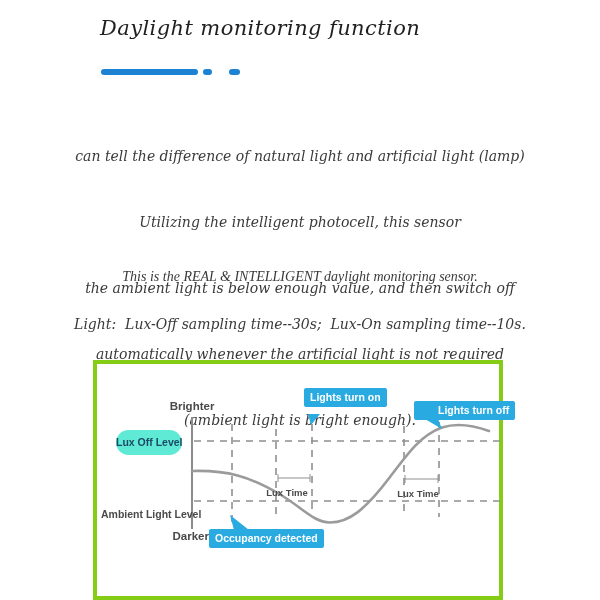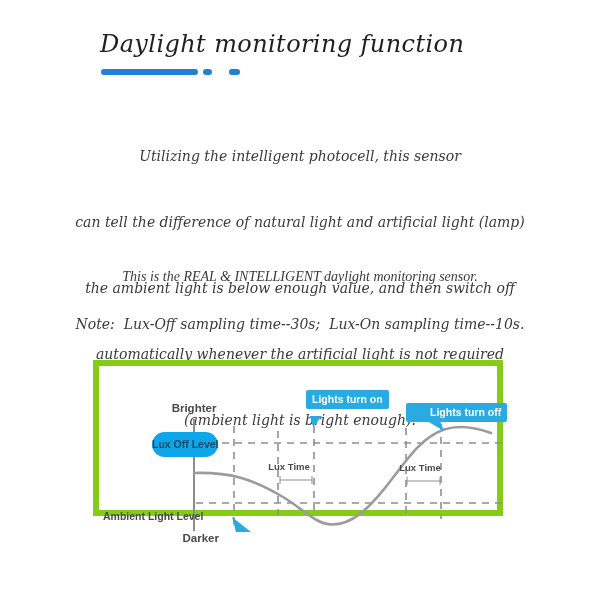--- a/index.html
+++ b/index.html
@@ -2,91 +2,91 @@
 <html><head>
 <meta charset="utf-8">
 <style>
   html,body{margin:0;padding:0;}
   body{
     width:600px;height:600px;position:relative;background:#ffffff;
     font-family:"Liberation Sans",sans-serif;overflow:hidden;
   }
   
   .page-title{
-    position:absolute;left:100px;top:30px;
+    position:absolute;left:100px;top:16px;
     font-family:"DejaVu Serif","Liberation Serif",serif;
-    font-style:italic;font-size:24px;color:#1f1f1f;letter-spacing:.4px;
+    font-style:italic;font-size:21px;color:#1f1f1f;letter-spacing:.4px;
     white-space:nowrap;
   }
   .title-underline{
     position:absolute;left:101px;top:69px;height:6px;display:flex;align-items:center;
   }
   .title-underline .seg{height:6px;background:#1d82d3;border-radius:3px;}
   .seg-bar{width:97px;}
   .seg-dot1{width:9px;margin-left:5px;}
   .seg-dot2{width:11px;margin-left:17px;}
   
   .copy{
     position:absolute;left:20px;width:560px;text-align:center;
     font-family:"DejaVu Serif","Liberation Serif",serif;font-style:italic;
     color:#3a3a3a;font-size:14px;line-height:22px;white-space:pre-wrap;
   }
   .para{top:101px;}
   .tagline{top:266px;font-family:Liberation Serif, serif;}
   .note{top:313px;}
   
   .diagram{
-    position:absolute;left:93px;top:360px;width:410px;height:156px;
-    border:6px solid #84cc16;box-sizing:border-box;
+    position:absolute;left:93px;top:360px;width:410px;height:240px;
+    border:4px solid #84cc16;box-sizing:border-box;
   }
   .diagram svg{position:absolute;left:0;top:0;}
   .dlabel{
     position:absolute;font-weight:bold;color:#4a4a4a;font-size:11.5px;white-space:nowrap;
   }
   .lbl-brighter{left:60px;top:36px;width:70px;text-align:center;}
-  .lbl-darker{left:74px;top:166px;width:38px;text-align:right;margin-left:8px;}
+  .lbl-darker{left:74px;top:166px;width:38px;text-align:right;}
   .lbl-ambient{left:4px;top:100px;width:88px;text-align:right;font-size:10.5px;margin-top:44px;}
-  .lux-time{position:absolute;font-weight:bold;color:#4a4a4a;font-size:9.5px;white-space:nowrap;text-align:center;width:60px;}
+  .lux-time{position:absolute;font-weight:bold;color:#4a4a4a;font-size:9.5px;white-space:nowrap;text-align:center;width:60px;margin-top:28px;}
   .lux-time-1{left:160px;top:95px;}
   .lux-time-2{left:291px;top:96px;}
   .pill{
     position:absolute;left:19px;width:66px;height:25px;border-radius:13px;
-    background:#0ea5e9;color:#1c4a66;font-weight:bold;font-size:10.5px;
-    text-align:center;line-height:25px;white-space:nowrap;margin-left:34px;
+    background:#5eead4;color:#1c4a66;font-weight:bold;font-size:10.5px;
+    text-align:center;line-height:25px;white-space:nowrap;
   }
   .pill-off{top:66px;}
   .pill-on{top:124px;}
   .callout{
     position:absolute;height:19px;line-height:19px;padding:0 6px;border-radius:2px;
     background:#29abe2;color:#ffffff;font-weight:bold;font-size:10.5px;white-space:nowrap;
   }
   .callout-on{left:207px;top:24px;}
-  .callout-off{left:307px;top:37px;padding-left:24px;}
+  .callout-off{left:317px;top:37px;padding-left:24px;}
   .callout-occupancy{left:112px;top:165px;font-size:10.5px;}
 </style>
 </head>
 <body>
 
 <div class="page-title">Daylight monitoring function</div>
 <div class="title-underline">
   <div class="seg seg-bar"></div>
   <div class="seg seg-dot1"></div>
   <div class="seg seg-dot2"></div>
 </div>
 
 <div class="copy para">
+  <div>can tell the difference of natural light and artificial light (lamp)</div>
   <div>Utilizing the intelligent photocell, this sensor</div>
-  <div>can tell the difference of natural light and artificial light (lamp)</div>
   <div>the ambient light is below enough value, and then switch off</div>
   <div>automatically whenever the artificial light is not required</div>
   <div>(ambient light is bright enough).</div>
 </div>
 
 <div class="copy tagline">This is the REAL &amp; INTELLIGENT daylight monitoring sensor.</div>
-<div class="copy note">Note:  Lux-Off sampling time--30s;  Lux-On sampling time--10s.</div>
+<div class="copy note">Light:  Lux-Off sampling time--30s;  Lux-On sampling time--10s.</div>
 
 <div class="diagram">
 
   <svg width="410" height="200" viewBox="0 0 410 200">
 
     <line x1="95" y1="53" x2="95" y2="165" stroke="#8c8c8c" stroke-width="2"></line>
 
     <line x1="97" y1="77" x2="404" y2="77" stroke="#8f8f8f" stroke-width="1.6" stroke-dasharray="7 6"></line>
     <line x1="97" y1="137" x2="404" y2="137" stroke="#8f8f8f" stroke-width="1.6" stroke-dasharray="7 6"></line>
 
@@ -114,13 +114,14 @@
   <div class="dlabel lbl-darker">Darker</div>
   <div class="dlabel lbl-ambient">Ambient Light Level</div>
 
   <div class="pill pill-off">Lux Off Level</div>
 
   <div class="lux-time lux-time-1">Lux Time</div>
   <div class="lux-time lux-time-2">Lux Time</div>
 
   <div class="callout callout-on">Lights turn on</div>
   <div class="callout callout-off">Lights turn off</div>
+  <div class="callout callout-occupancy">Occupancy detected</div>
 </div>
 
 </body></html>

